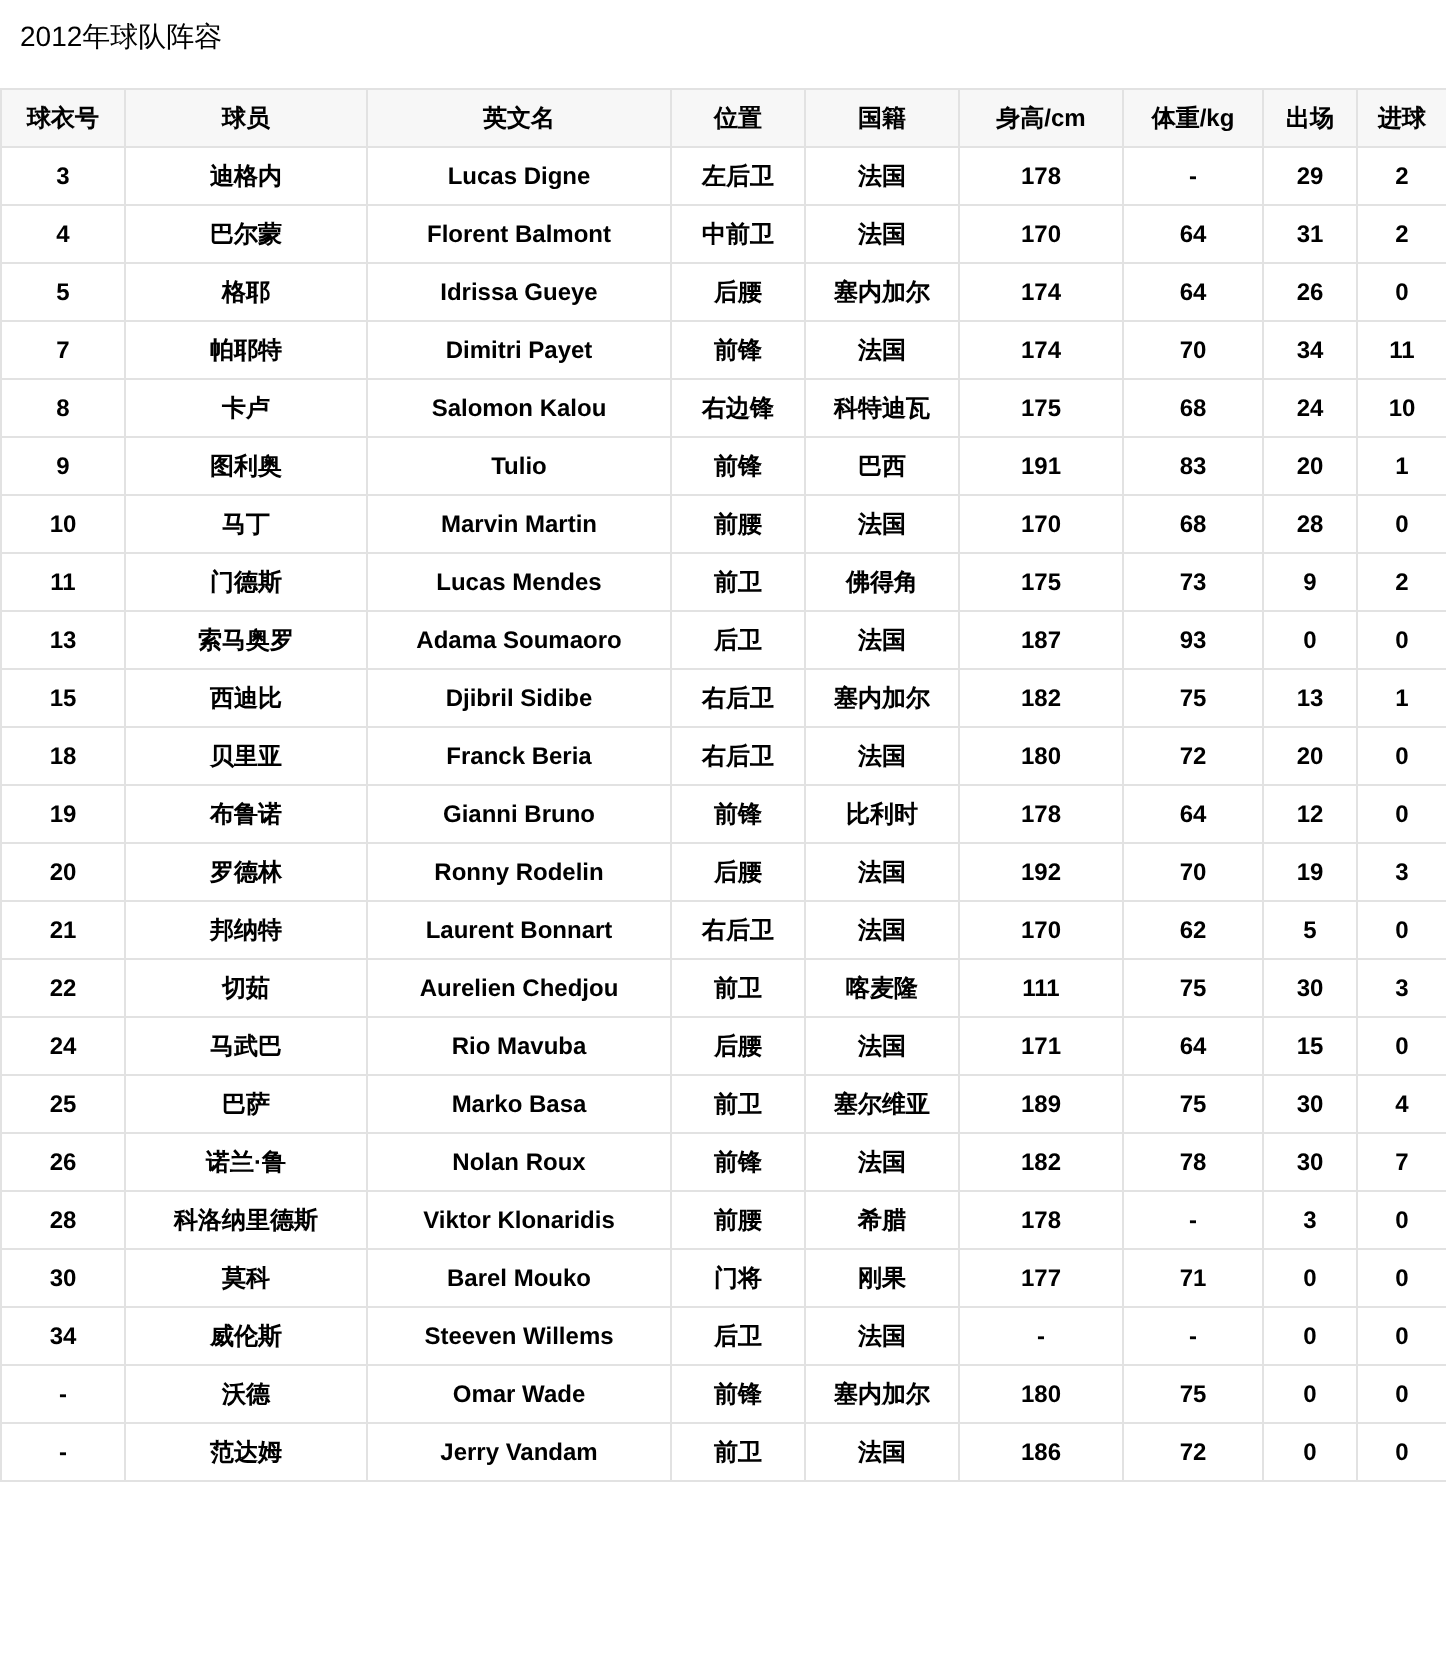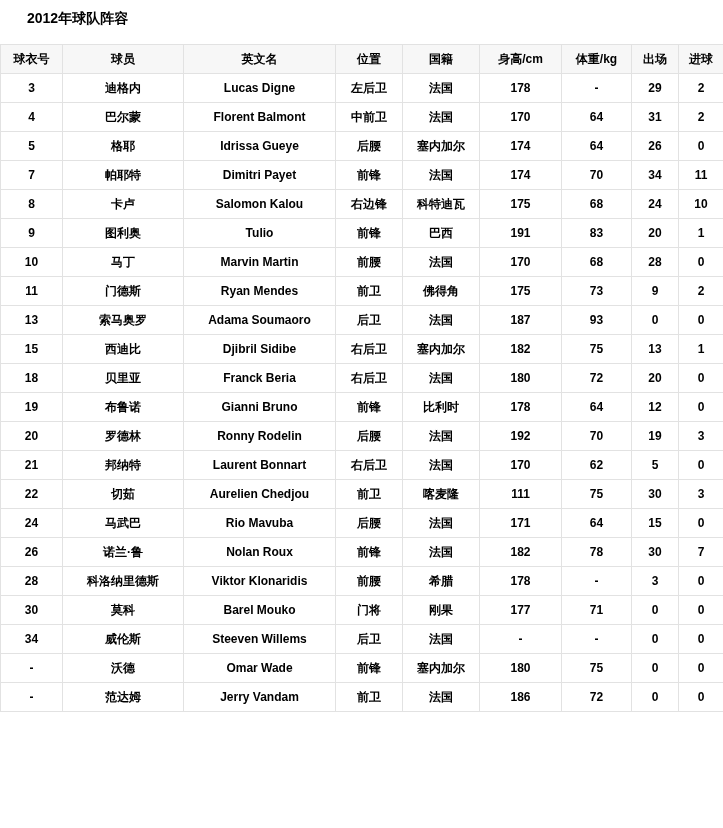--- a/index.html
+++ b/index.html
@@ -12,23 +12,23 @@
     font-family: "Liberation Sans", "DejaVu Sans", sans-serif;
     color: #000000;
   }
   .page {
     width: 723px;
     height: 828px;
   }
   .page-title {
     box-sizing: border-box;
     height: 44px;
-    padding: 9px 0 0 27px;
+    padding: 9px 0 0 10px;
     font-size: 14px;
-    font-weight: bold;
+    font-weight: normal;
     line-height: 18px;
     color: #000000;
   }
   table.roster {
     border-collapse: collapse;
     table-layout: fixed;
     width: 723px;
   }
   table.roster th,
   table.roster td {
@@ -156,21 +156,21 @@
           <td>前腰</td>
           <td>法国</td>
           <td>170</td>
           <td>68</td>
           <td>28</td>
           <td>0</td>
         </tr>
         <tr>
           <td>11</td>
           <td>门德斯</td>
-          <td>Ryan Mendes</td>
+          <td>Lucas Mendes</td>
           <td>前卫</td>
           <td>佛得角</td>
           <td>175</td>
           <td>73</td>
           <td>9</td>
           <td>2</td>
         </tr>
         <tr>
           <td>13</td>
           <td>索马奥罗</td>
@@ -253,20 +253,31 @@
           <td>马武巴</td>
           <td>Rio Mavuba</td>
           <td>后腰</td>
           <td>法国</td>
           <td>171</td>
           <td>64</td>
           <td>15</td>
           <td>0</td>
         </tr>
         <tr>
+          <td>25</td>
+          <td>巴萨</td>
+          <td>Marko Basa</td>
+          <td>前卫</td>
+          <td>塞尔维亚</td>
+          <td>189</td>
+          <td>75</td>
+          <td>30</td>
+          <td>4</td>
+        </tr>
+        <tr>
           <td>26</td>
           <td>诺兰·鲁</td>
           <td>Nolan Roux</td>
           <td>前锋</td>
           <td>法国</td>
           <td>182</td>
           <td>78</td>
           <td>30</td>
           <td>7</td>
         </tr>

